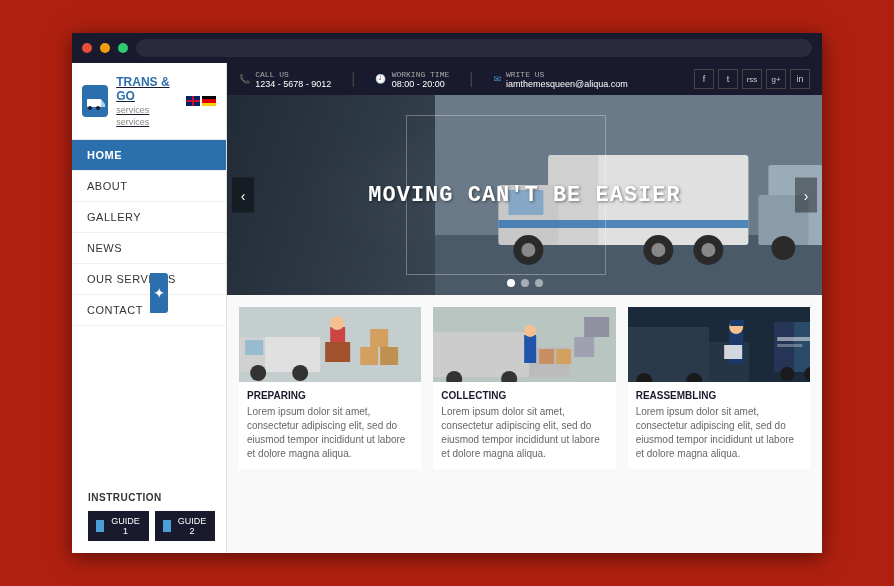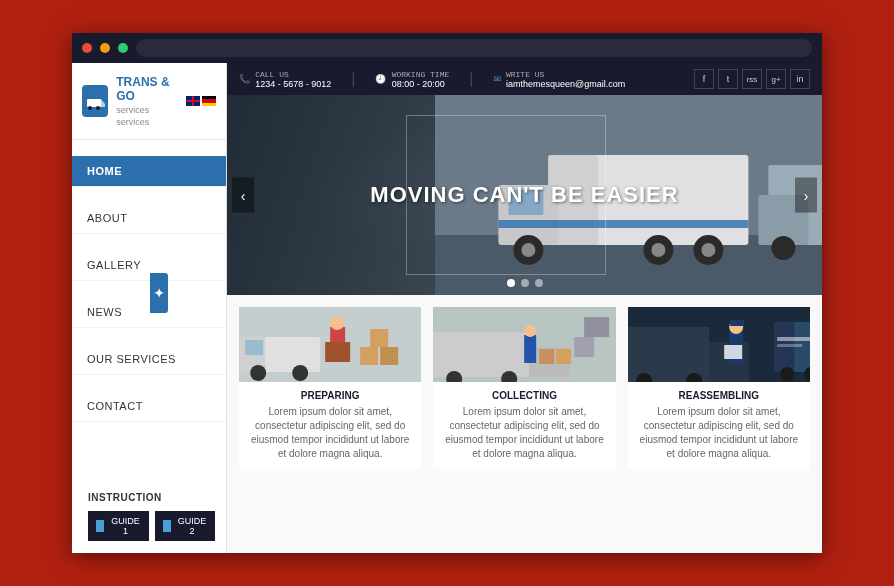--- a/index.html
+++ b/index.html
@@ -63,35 +63,34 @@
       width: 32px;
       height: 32px;
       background: #2c6fad;
       border-radius: 4px;
       display: flex;
       align-items: center;
       justify-content: center;
       color: white;
       font-size: 16px;
     }
-    .logo-text { font-size: 11px; color: #1a1a2e; }
+    .logo-text { font-size: 11px; color: #1a1a2e; text-decoration: underline; }
     .logo-text strong { display: block; font-size: 12px; color: #2c6fad; }
     .logo-text span { font-size: 9px; color: #888; }
     .flag-icons { margin-left: auto; display: flex; gap: 2px; }
 
     nav { margin-top: 0; }
     .nav-item {
       padding: 9px 15px;
       font-size: 11px;
       color: #333;
       cursor: pointer;
       border-bottom: 1px solid #f0f0f0;
       text-transform: uppercase;
       letter-spacing: 0.5px;
-      margin-top: 16px;
     }
     .nav-item.active {
       background: #2c6fad;
       color: #fff;
       font-weight: bold;
     }
 
     .instruction-section {
       padding: 12px 16px;
       margin-top: auto;
@@ -197,20 +196,21 @@
         radial-gradient(ellipse at 70% 50%, rgba(255,255,255,0.05) 0%, transparent 60%),
         linear-gradient(to right, rgba(30,40,50,0.8) 0%, rgba(80,90,100,0.5) 100%);
     }
     
     .hero-text-box {
       position: absolute;
       left: 50%;
       top: 50%;
       transform: translate(-50%, -50%);
       text-align: center;
+      font-family: Liberation Mono, monospace;
     }
     .hero-main-text {
       font-size: 22px;
       font-weight: bold;
       color: #fff;
       text-shadow: 1px 1px 3px rgba(0,0,0,0.5);
       letter-spacing: 1px;
       white-space: nowrap;
     }
     .hero-border-box {
@@ -309,21 +309,21 @@
     }
     .service-img-collecting {
       background: linear-gradient(135deg, #b0c5d5 0%, #c0b090 100%);
       position: relative;
     }
     .service-img-reassembling {
       background: linear-gradient(135deg, #1a2a3a 0%, #3a5a7a 100%);
       position: relative;
     }
     .service-img svg { width: 100%; height: 100%; }
-    .service-body { padding: 8px; text-align: center; }
+    .service-body { padding: 8px; }
     .service-title {
       font-size: 10px;
       font-weight: bold;
       text-transform: uppercase;
       color: #1a1a2e;
       margin-bottom: 4px;
     }
     .service-desc {
       font-size: 10px;
       color: #666;
@@ -417,21 +417,21 @@
             <div>
               <div class="label">Working time</div>
               <div class="value">08:00 - 20:00</div>
             </div>
           </div>
           <div class="header-divider">|</div>
           <div class="header-item">
             <span style="color:#4a9fd4;">✉</span>
             <div>
               <div class="label">Write us</div>
-              <div class="value">iamthemesqueen@gmail.com</div>
+              <div class="value">iamthemesqueen@aliqua.com</div>
             </div>
           </div>
           <div class="social-icons">
             <div class="social-icon">f</div>
             <div class="social-icon">t</div>
             <div class="social-icon" style="font-size:8px;">rss</div>
             <div class="social-icon" style="font-size:8px;">g+</div>
             <div class="social-icon">in</div>
           </div>
         </div>

